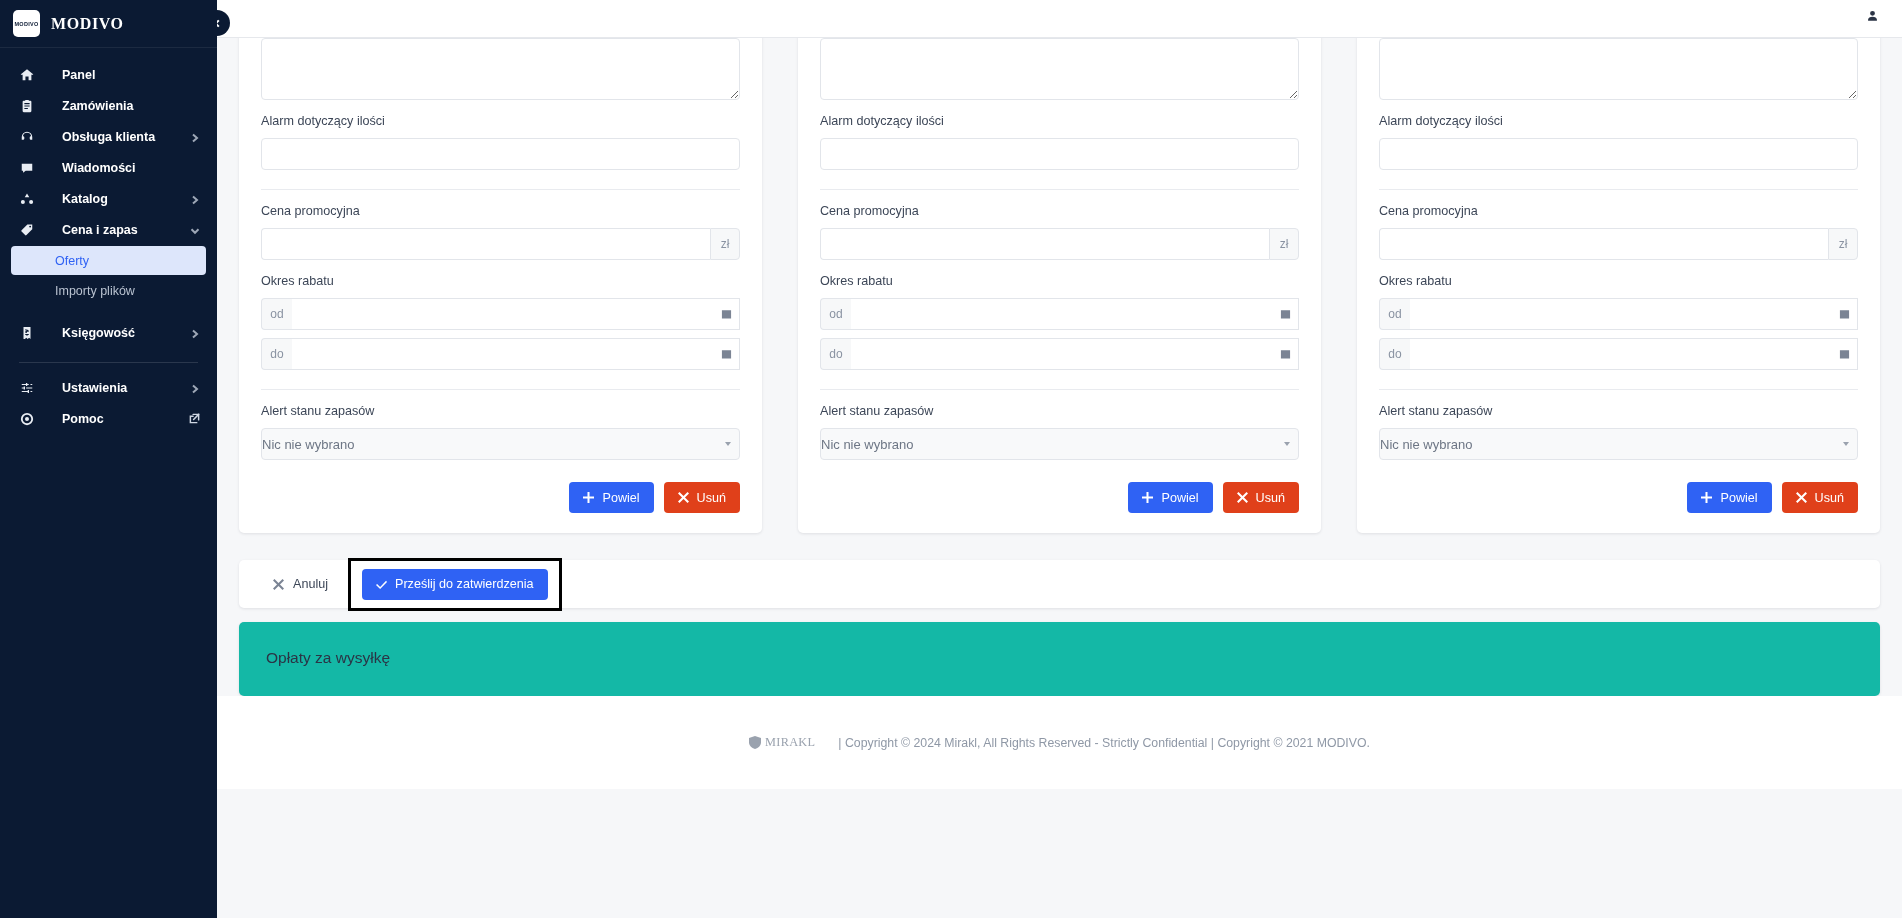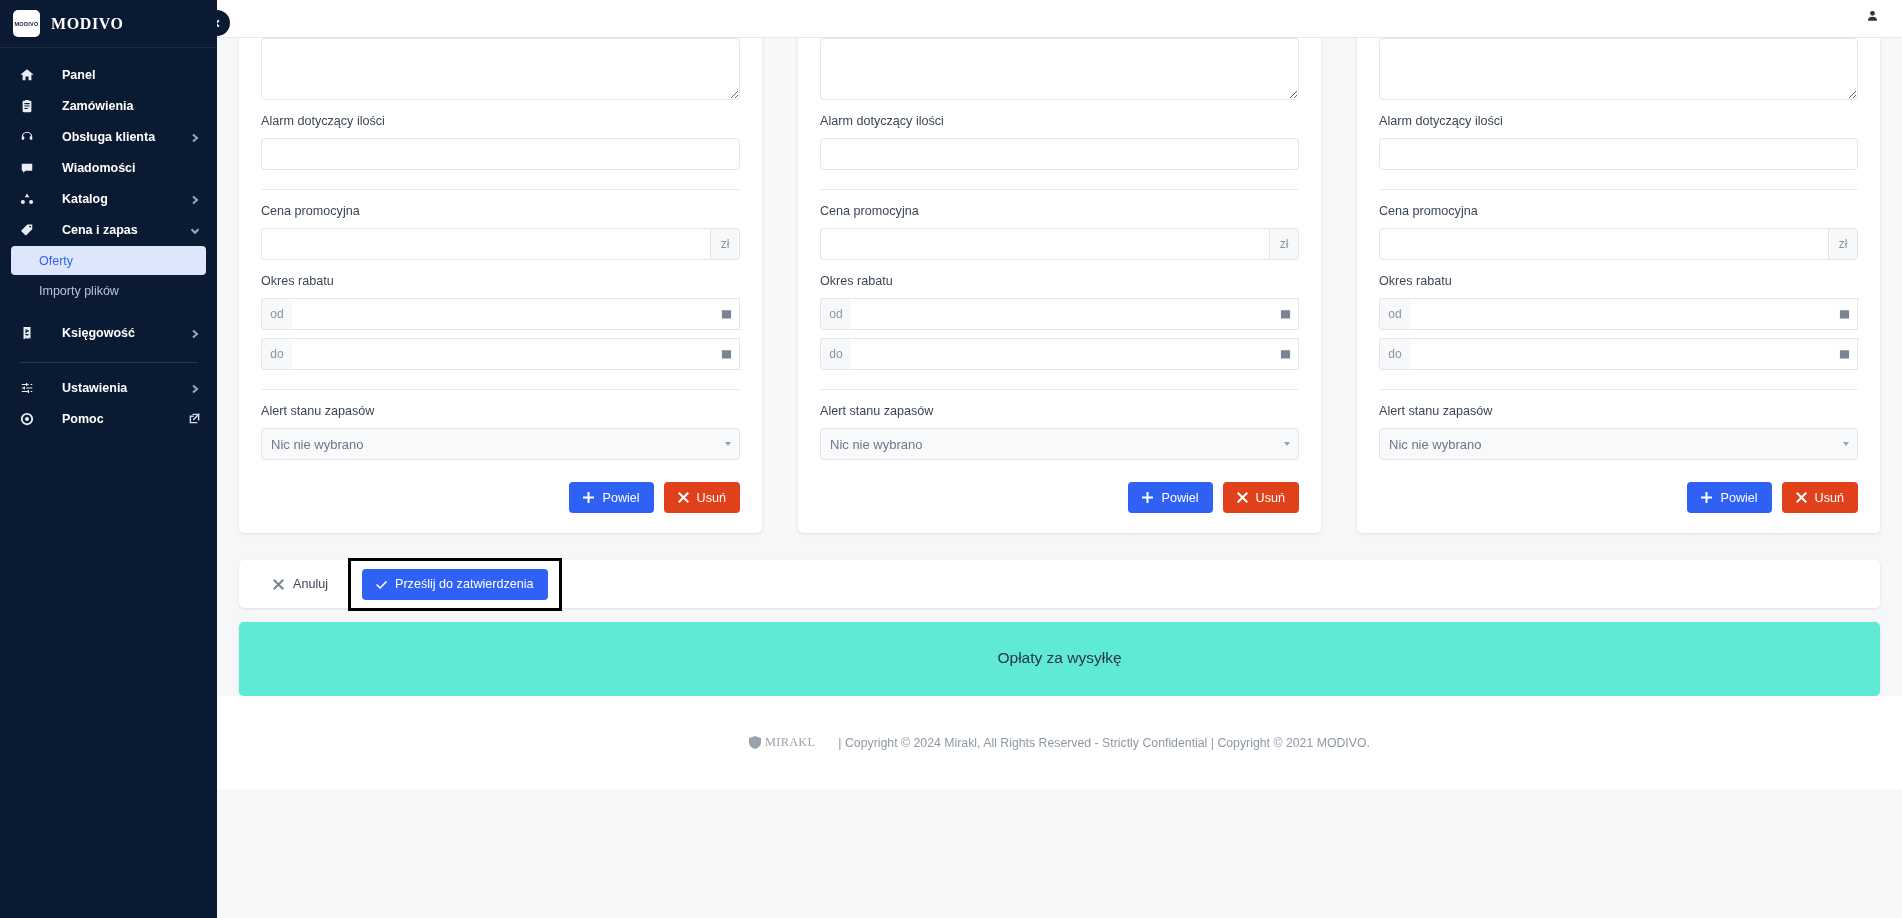--- a/index.html
+++ b/index.html
@@ -43,21 +43,21 @@
     align-items: center; justify-content: center; flex: none;
   }
   .nav-ico svg { width: 14px; height: 14px; fill: #e9edf4; }
   .nav-label { flex: 1; white-space: nowrap; }
   .chev { width: 10px; height: 10px; flex: none; opacity: .75; }
   .chev svg { width: 10px; height: 10px; stroke: #cfd7e3; fill: none; stroke-width: 2; }
   .ext { width: 11px; height: 11px; flex: none; }
   .ext svg { width: 11px; height: 11px; stroke: #cfd7e3; fill: none; stroke-width: 1.6; }
   .sub-item {
     height: 29px; display: flex; align-items: center;
-    margin: 1px 11px; padding-left: 28px; border-radius: 4px;
+    margin: 1px 11px; padding-left: 44px; border-radius: 4px;
     font-size: 12.5px; color: #b9c2d0; cursor: pointer;
   }
   .sub-item.active { background: #dde6fb; color: #2f62f4; }
   .nav-sep { height: 1px; background: rgba(255,255,255,.13); margin: 14px 19px 9px; }
 
   
   .main {
     flex: 1; height: 918px; display: flex; flex-direction: column;
     background: #f6f7f9; position: relative; overflow: hidden;
   }
@@ -141,21 +141,21 @@
     pointer-events: none;
   }
   .cal-ico svg { width: 11px; height: 11px; fill: #7b8494; display: block; }
   .date-row { margin-top: 0; justify-content: center; }
   .date-row + .date-row { margin-top: 8px; }
 
   .sel-wrap { position: relative; }
   select.sel {
     width: 100%; height: 32px; border: 1px solid #e2e5ea; border-radius: 4px;
     background: #f8f9fa; font-family: inherit; font-size: 13px;
-    padding: 0 24px 0 9px; color: #6d7685; outline: none;
+    padding: 0 24px 0 0; color: #6d7685; outline: none;
     appearance: none; -webkit-appearance: none;
   }
   .sel-caret {
     position: absolute; right: 9px; top: 50%; transform: translateY(-50%);
     pointer-events: none;
     border-left: 3.5px solid transparent; border-right: 3.5px solid transparent;
     border-top: 4.5px solid #9aa2ae;
   }
 
   .card-actions {
@@ -185,24 +185,23 @@
     padding: 0 12px; font-family: inherit; font-size: 12.6px; color: #3c4657;
   }
   .btn-ghost .btn-icon svg { fill: #7b8494; }
   .focus-box {
     border: 3px solid #000; padding: 8px 11px; margin-left: 8px;
     display: inline-flex; align-items: center;
   }
 
   
   .ship-card {
-    margin: 14px 22px 0; background: #5eead4; border-radius: 5px;
+    margin: 14px 22px 0; background: #14b8a6; border-radius: 5px;
     box-shadow: 0 1px 3px rgba(16,24,40,.10);
     padding: 27px 27px 29px;
-    text-align: center;
   }
   .ship-title { font-size: 15.5px; color: #2b3445; font-weight: 400; }
   .ship-text { font-size: 12.6px; color: #4a5364; margin-top: 33px; }
 
   
   .footer {
     height: 93px; display: flex; align-items: center; justify-content: center;
     gap: 23px; font-size: 12.3px; color: #8f98a6; background: #fff;
   }
   .footer-brand {

